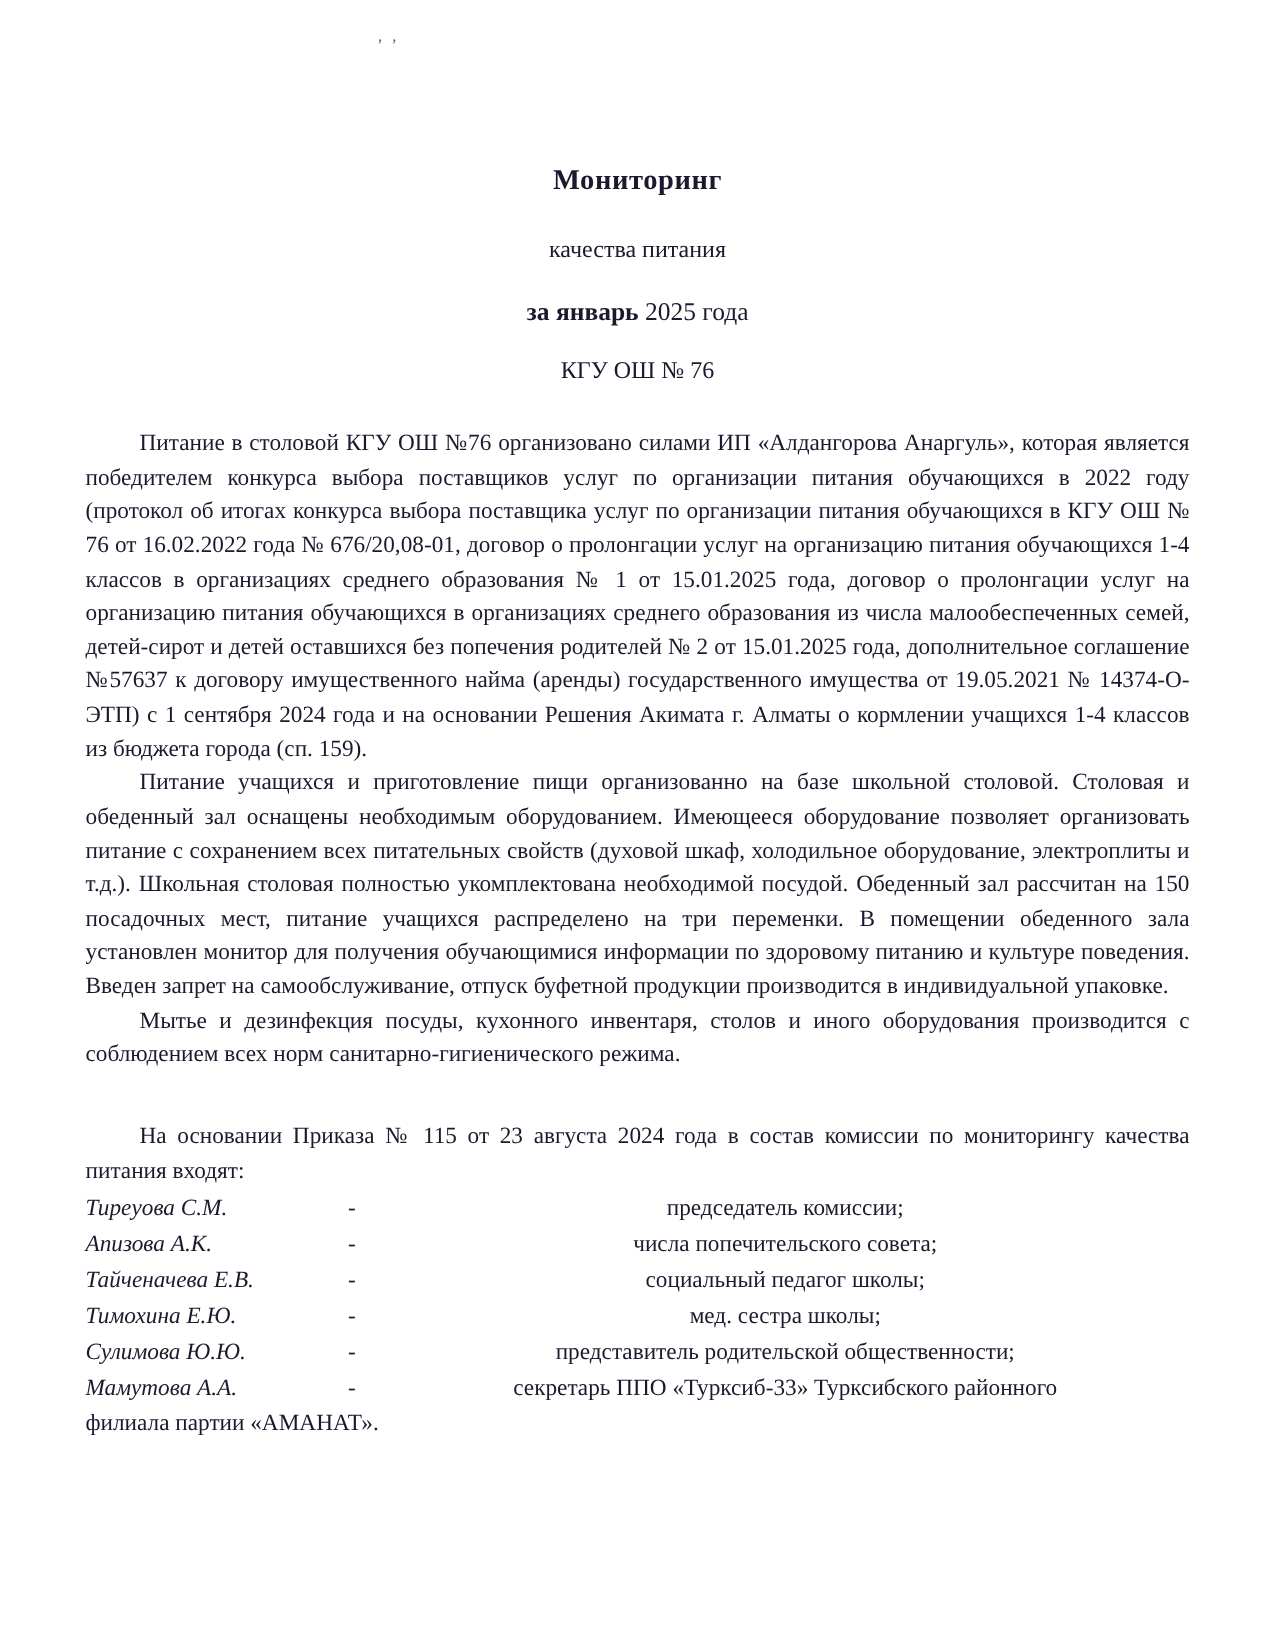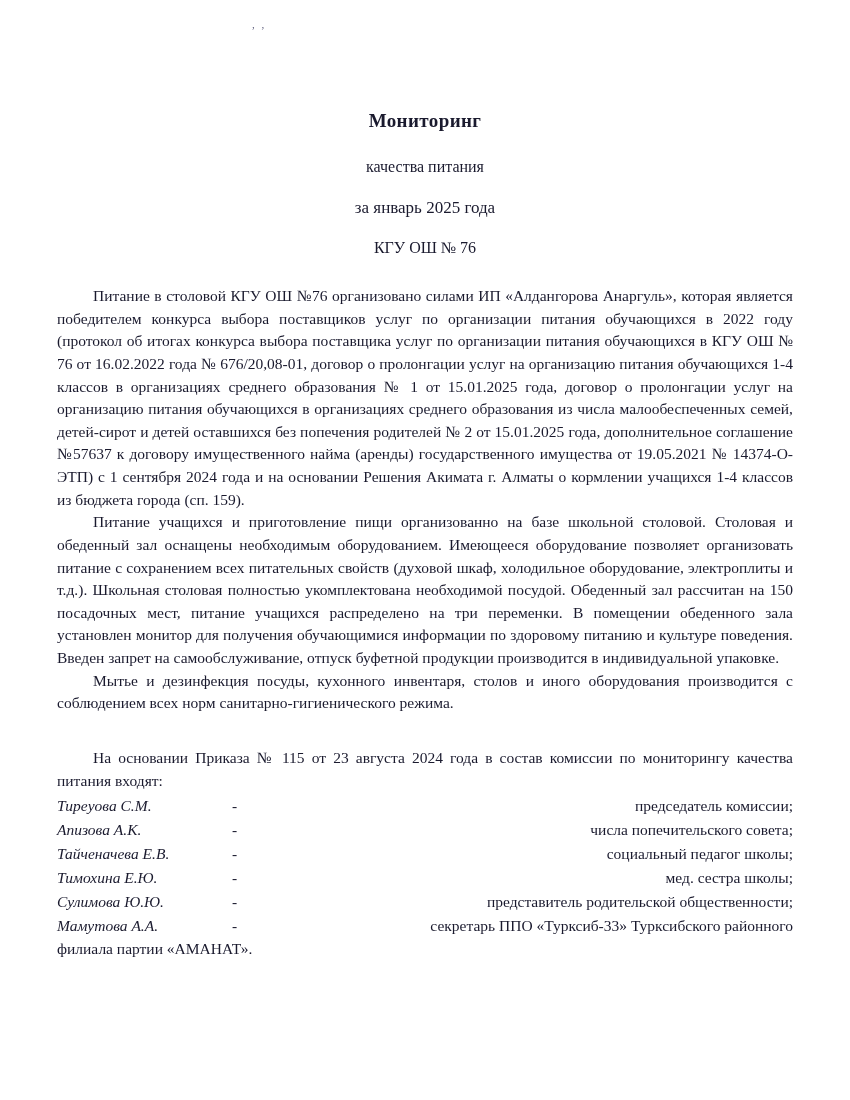--- a/index.html
+++ b/index.html
@@ -49,21 +49,21 @@
   }
   .doc-subtitle {
     font-size: 16px;
     margin-bottom: 22px;
   }
   .doc-period {
     font-size: 17px;
     margin-bottom: 21px;
   }
   .doc-period b {
-    font-weight: normal;
+    font-weight: bold;
   }
   .doc-org {
     font-size: 16px;
     margin-bottom: 1px;
   }
   .body-block {
     margin-top: 28px;
     font-size: 15.5px;
     line-height: 1.46;
     text-align: justify;
@@ -98,21 +98,21 @@
   td.m-name {
     width: 175px;
     font-style: italic;
     white-space: nowrap;
   }
   td.m-dash {
     width: 22px;
     text-align: left;
   }
   td.m-role {
-    text-align: right;
+    text-align: center;
     margin-left: 32px;
   }
   .role-indent-1 { padding-left: 6px; }
   .tail-line {
     font-size: 15.5px;
     line-height: 1.42;
     margin: 0;
   }
 </style>
 </head>

